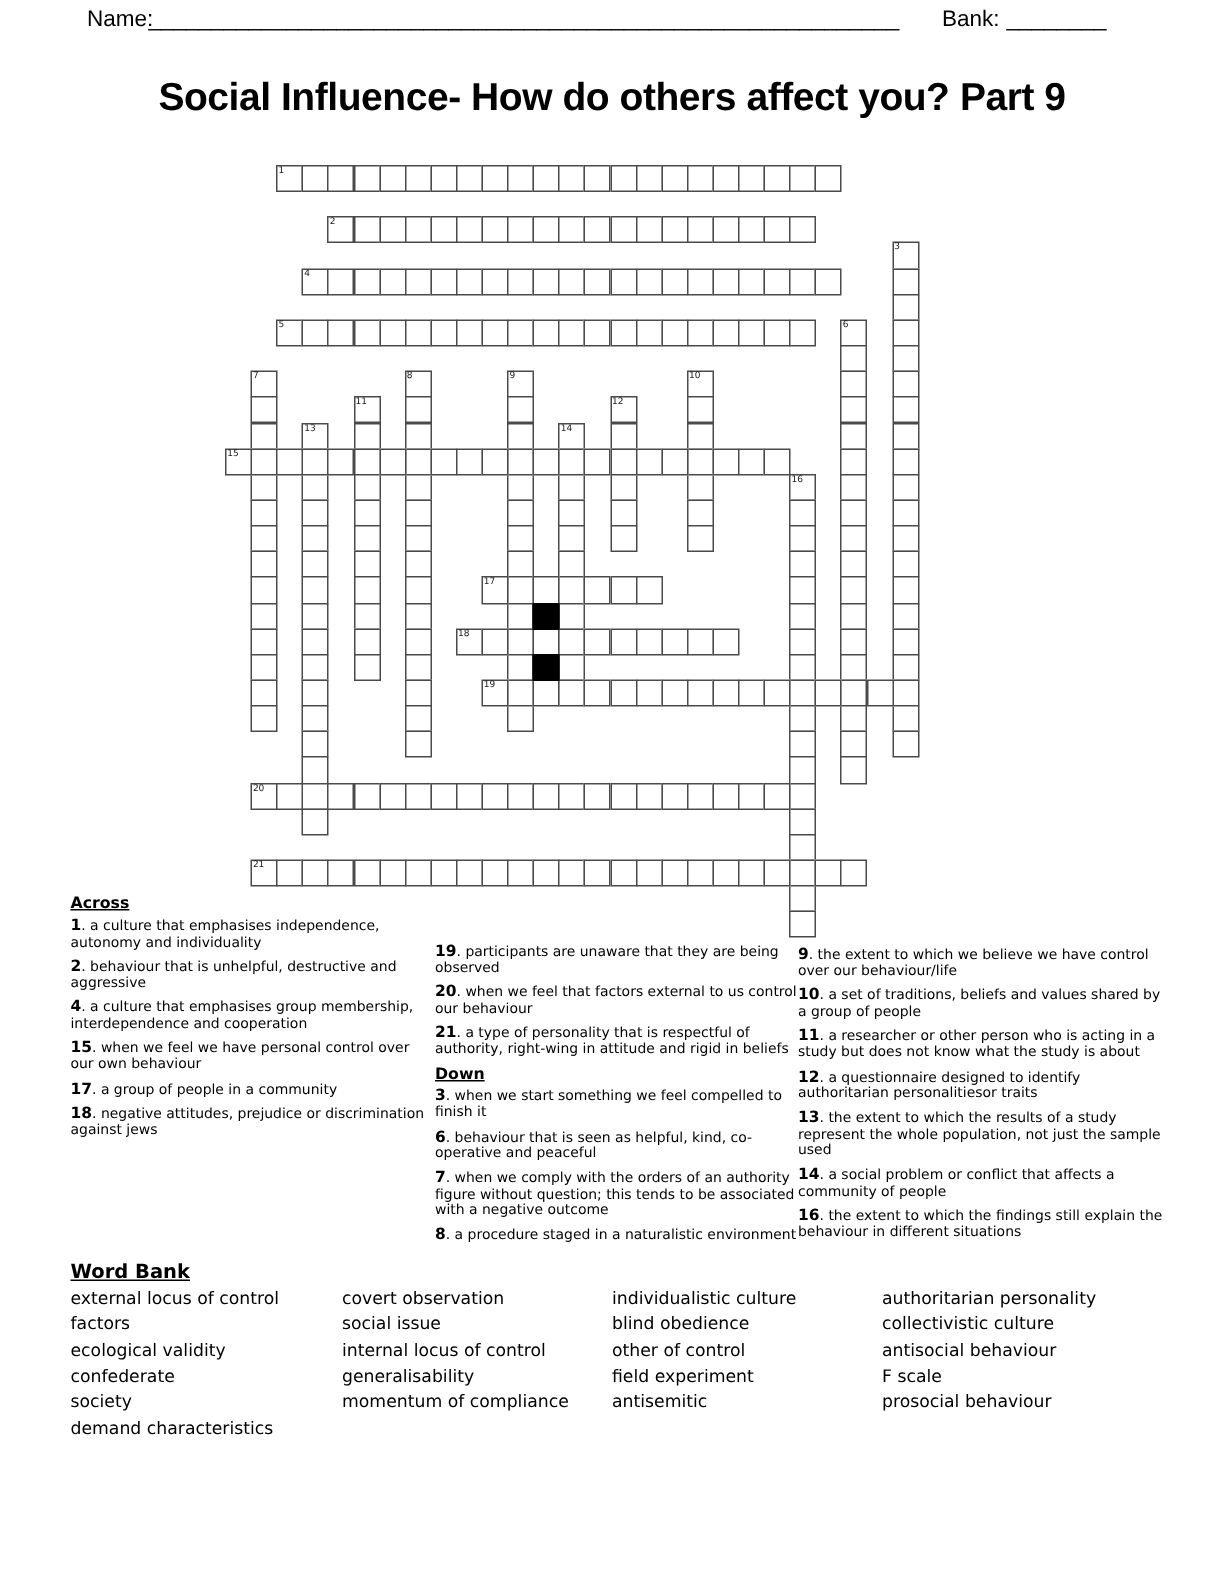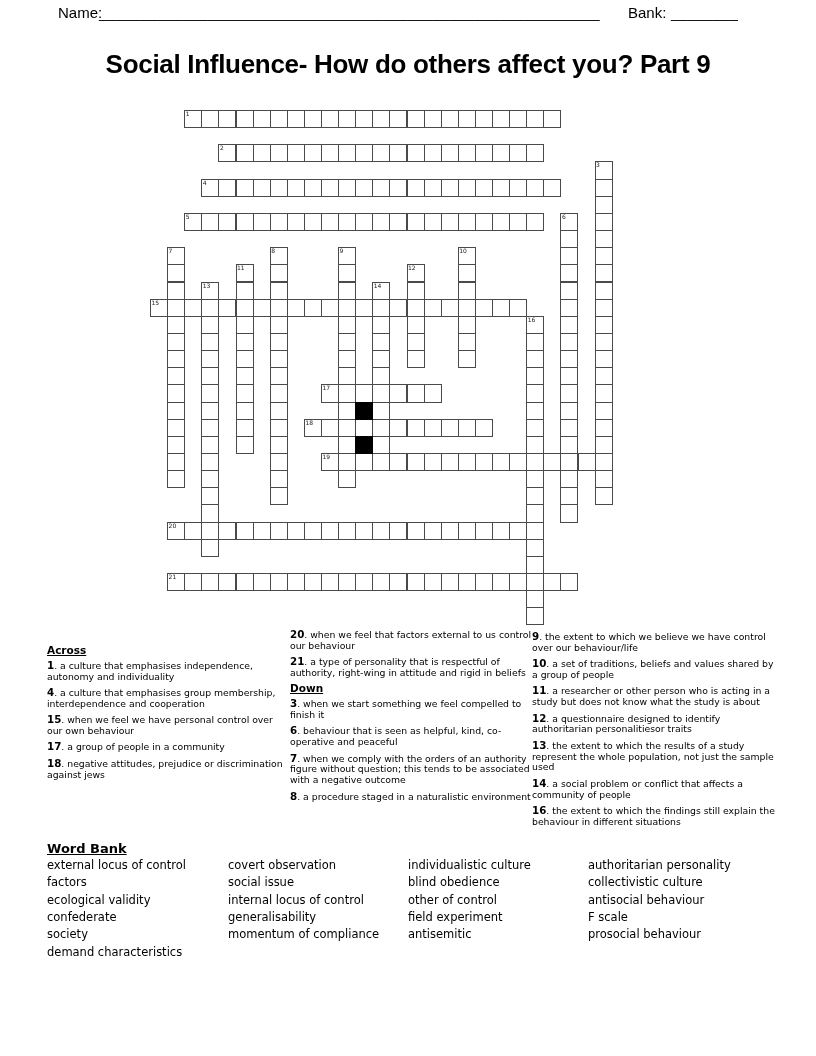--- a/index.html
+++ b/index.html
@@ -17,21 +17,21 @@
   
   #grid{position:absolute;left:150px;top:110px;width:463px;height:516px;}
   .cell{position:absolute;width:18.1px;height:18.15px;box-sizing:border-box;
         border:1px solid #4a4a4a;background:#fff;}
   .blackcell{position:absolute;width:18.1px;height:18.15px;box-sizing:border-box;
         border:1px solid #000;background:#000;z-index:2;}
   .cellnum{position:absolute;font-size:6px;line-height:6px;color:#1a1a1a;z-index:3;
            font-family:"DejaVu Sans",sans-serif;}
   
   .clue-col{position:absolute;font-size:9.3px;line-height:10.8px;}
-  #clue-col-1{left:47px;top:645px;width:240px;}
+  #clue-col-1{left:47px;top:597px;width:240px;}
   #clue-col-2{left:290px;top:629px;width:244px;}
   #clue-col-3{left:532px;top:631px;width:246px;}
   .clue-head{font-size:10.5px;font-weight:bold;text-decoration:underline;margin:0 0 4px 0;}
   .clue{margin:0 0 4.6px 0;}
   .clue b{font-size:10.3px;}
   
   .wb-head{position:absolute;left:47px;top:841px;font-size:13px;font-weight:bold;text-decoration:underline;}
   .wb-col{position:absolute;top:857px;width:178px;font-size:11.5px;line-height:17.35px;}
 </style>
 </head>
@@ -384,26 +384,28 @@
       <div class="cell" style="left: 393.3px; top: 463.05px;"></div>
       <div class="cell" style="left: 410.4px; top: 463.05px;"></div>
       <div class="cellnum" style="left: 18.6px; top: 464.05px;">21</div>
       <div class="blackcell" style="left: 205.2px; top: 291.55px;"></div>
       <div class="blackcell" style="left: 205.2px; top: 325.85px;"></div>
     </div>
 
   <div class="clue-col" id="clue-col-1">
       <div class="clue-head">Across</div>
       <div class="clue"><b>1</b>. a culture that emphasises independence, autonomy and individuality</div>
+      <div class="clue"><b>2</b>. behaviour that is unhelpful, destructive and aggressive</div>
       <div class="clue"><b>4</b>. a culture that emphasises group membership, interdependence and cooperation</div>
       <div class="clue"><b>15</b>. when we feel we have personal control over our own behaviour</div>
       <div class="clue"><b>17</b>. a group of people in a community</div>
       <div class="clue"><b>18</b>. negative attitudes, prejudice or discrimination against jews</div>
     </div>
   <div class="clue-col" id="clue-col-2">
+      <div class="clue"><b>19</b>. participants are unaware that they are being observed</div>
       <div class="clue"><b>20</b>. when we feel that factors external to us control our behaviour</div>
       <div class="clue"><b>21</b>. a type of personality that is respectful of authority, right-wing in attitude and rigid in beliefs</div>
       <div class="clue-head">Down</div>
       <div class="clue"><b>3</b>. when we start something we feel compelled to finish it</div>
       <div class="clue"><b>6</b>. behaviour that is seen as helpful, kind, co-operative and peaceful</div>
       <div class="clue"><b>7</b>. when we comply with the orders of an authority figure without question; this tends to be associated with a negative outcome</div>
       <div class="clue"><b>8</b>. a procedure staged in a naturalistic environment</div>
     </div>
   <div class="clue-col" id="clue-col-3">
       <div class="clue"><b>9</b>. the extent to which we believe we have control over our behaviour/life</div>

